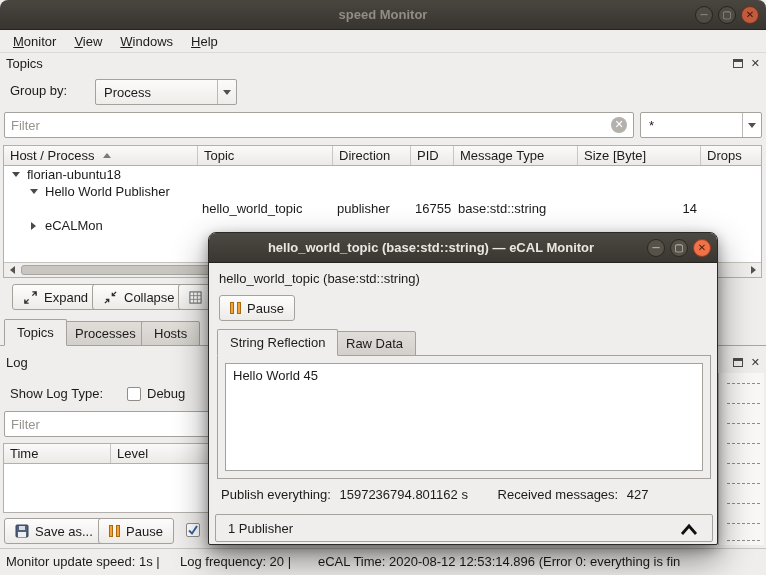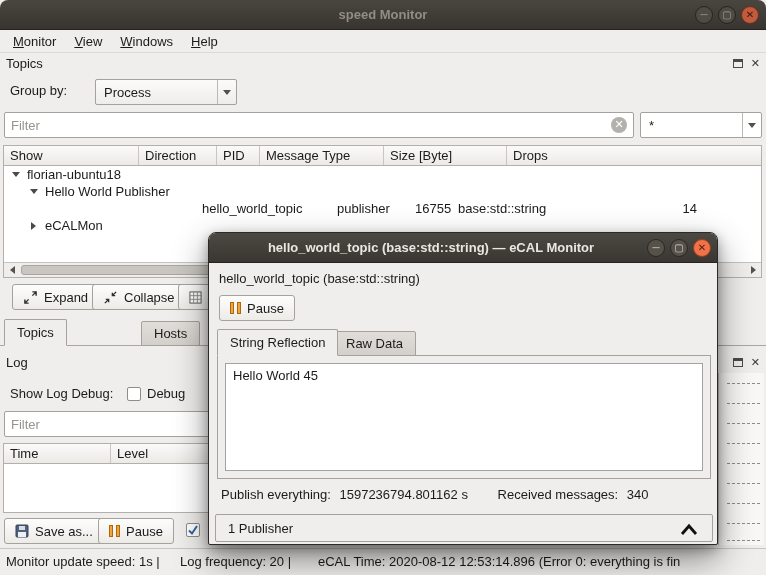--- a/index.html
+++ b/index.html
@@ -118,21 +118,25 @@
   </div>
   <div class="a combo" style="left:640px;top:112px;width:122px;height:26px;background:#fff">
     <span>*</span>
     <span class="arrow">
         <span class="tri-s"></span>
       </span>
   </div>
 
   <div class="a" style="left:3px;top:145px;width:759px;height:133px;border:1px solid #b3b0ab;background:#fff">
     <div class="thead">
-      <div class="th" style="width:135px">Show</div>
+      <div class="th" style="width:194px">
+        <span>Host / Process</span>
+        <span class="sort-up"></span>
+      </div>
+      <div class="th" style="width:135px">Topic</div>
       <div class="th" style="width:78px">Direction</div>
       <div class="th" style="width:43px">PID</div>
       <div class="th" style="width:124px">Message Type</div>
       <div class="th" style="width:123px">Size [Byte]</div>
       <div class="th" style="flex:1;border-right:none">Drops</div>
     </div>
     <div class="a" style="left:0;top:20px;right:0;bottom:15px;background:#fff;overflow:hidden">
       <div class="trow" style="top:0">
         <span class="tri-down a" style="left:8px;top:6px"></span>
         <span class="a" style="left:23px">florian-ubuntu18</span>
@@ -178,32 +182,33 @@
   </div>
   <div class="a btn" style="left:178px;top:284px;width:56px">
     <svg width="13" height="13" viewBox="0 0 14 14">
         <rect x="1" y="1" width="12" height="12" fill="#fff" stroke="#555"></rect>
         <path d="M1 5h12M1 9h12M5 1v12M9 1v12" stroke="#8a8a86" fill="none"></path>
       </svg>
   </div>
 
   <div class="a tabline" style="left:0;top:319px;width:766px;height:27px">
     <div class="tab active" style="left:4px;top:0;height:27px">Topics</div>
+    <div class="tab inactive" style="left:62px;top:2px;height:25px">Processes</div>
     <div class="tab inactive" style="left:141px;top:2px;height:25px">Hosts</div>
   </div>
 
   <div class="a dock-header" style="left:0;top:352px;width:766px;height:21px">
     <span>Log</span>
     <span class="dock-icons">
       <span class="float-glyph"></span>
       <span class="close-glyph">✕</span>
     </span>
   </div>
 
-  <span class="a" style="left:10px;top:386px">Show Log Debug:</span>
+  <span class="a" style="left:10px;top:386px">Show Log Type:</span>
   <span class="a cb" style="left:127px;top:387px"></span>
   <span class="a" style="left:147px;top:386px">Debug</span>
 
   <div class="a inputbox" style="left:4px;top:411px;width:630px;height:26px">
     <input class="real" placeholder="Filter" style="">
   </div>
 
   <div class="a" style="left:3px;top:443px;width:715px;height:70px;border:1px solid #b3b0ab;background:#fff">
     <div class="thead">
       <div class="th" style="width:107px">Time</div>
@@ -278,21 +283,21 @@
     <div class="pane" style="left:8px;top:122px;width:494px;height:124px">
       <div class="textpane" style="left:7px;top:7px;right:7px;bottom:7px">
         <span>Hello World 45</span>
       </div>
     </div>
 
     <div class="a" style="left:12px;top:254px;white-space:nowrap">
       <span>Publish everything:</span>
       <span style="margin-left:5px">1597236794.801162 s</span>
       <span style="margin-left:26px">Received messages:</span>
-      <span style="margin-left:5px">340</span>
+      <span style="margin-left:5px">427</span>
     </div>
 
     <div class="pubbar" style="left:6px;top:281px;width:498px;height:28px">
       <span style="margin-left:12px">1 Publisher</span>
       <span class="a" style="right:8px;top:3px;width:30px;height:22px;display:flex;align-items:center;justify-content:center">
         <svg width="20" height="13" viewBox="0 0 20 13">
             <path d="M3 11 L10 3 L17 11" stroke="#101010" stroke-width="2.8" fill="none"></path>
           </svg>
       </span>
     </div>

